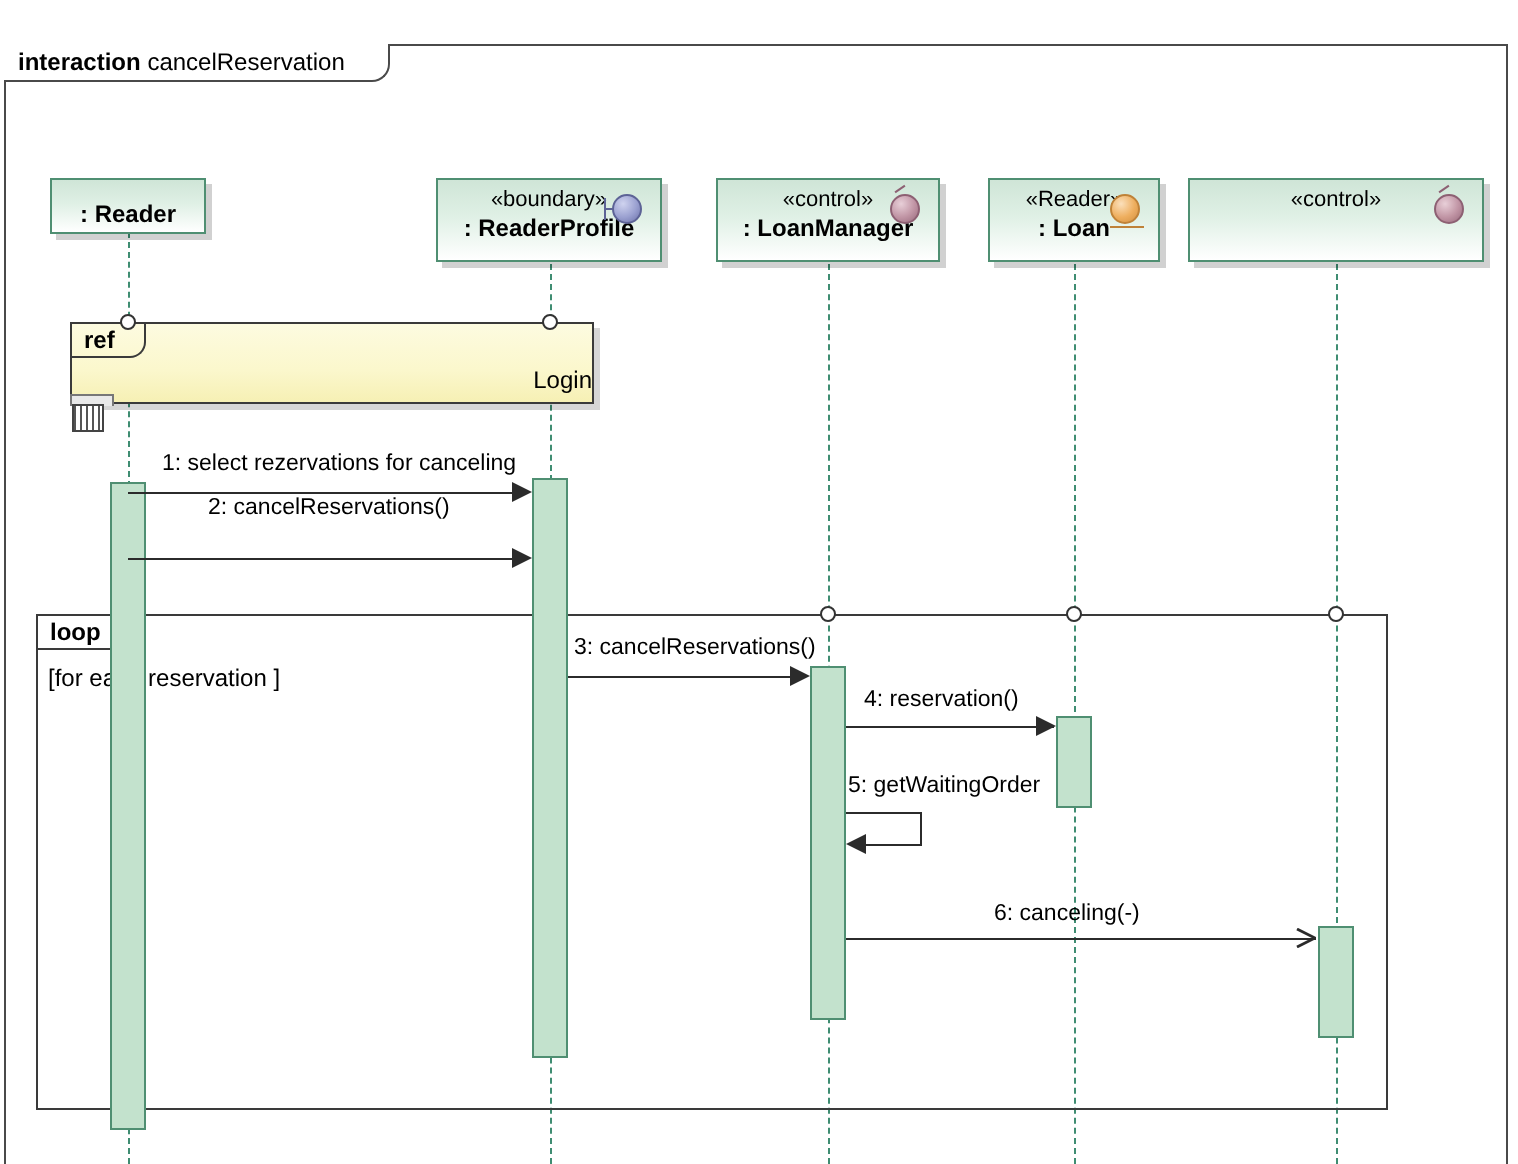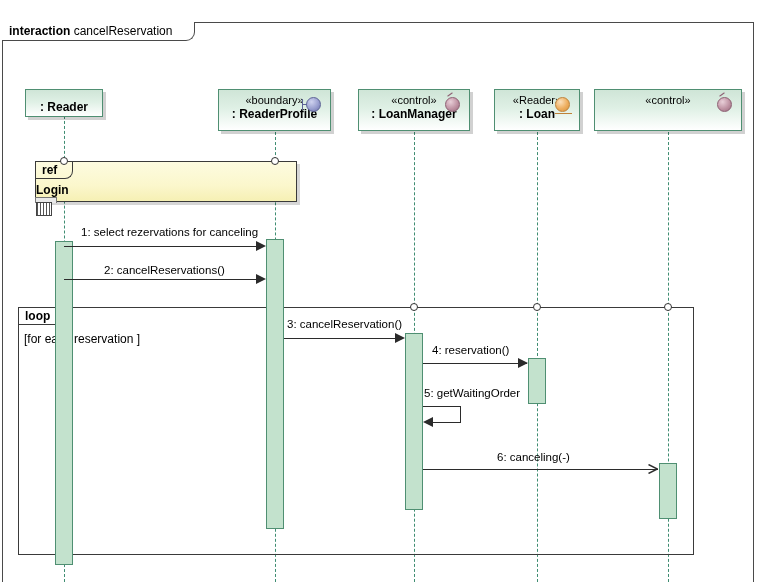--- a/index.html
+++ b/index.html
@@ -177,23 +177,23 @@
     line-height: 16px;
     font-size: 12px;
     font-weight: bold;
     color: #000000;
     background: transparent;
     white-space: nowrap;
   }
   .frag-title {
     position: absolute;
     width: 100%;
-    text-align: left;
-    font-size: 12px;
-    font-weight: bold;
+    text-align: right;
+    font-size: 12px;
+    font-weight: normal;
     color: #000000;
   }
   .frag-guard {
     position: absolute;
     font-size: 12px;
     color: #000000;
     white-space: nowrap;
   }
 
   
@@ -327,25 +327,25 @@
   </div>
   <div class="gate" style="left:60px; top:137px;"></div>
   <div class="gate" style="left:271px; top:137px;"></div>
   <div class="ref-icon-top" style="left:35px; top:177px; width:22px; height:6px;"></div>
   <div class="ref-icon" style="left:36px; top:182px;"></div>
 
   <div class="msg-label" style="left:81px; top:206px;">1: select rezervations for canceling</div>
   <div class="msg-line" style="left:64px; top:226px; width:200px;"></div>
   <div class="arrow-filled" style="left:256px; top:221px;"></div>
 
-  <div class="msg-label" style="left:104px; top:244px;">2: cancelReservations()</div>
+  <div class="msg-label" style="left:104px; top:228px;">2: cancelReservations()</div>
   <div class="msg-line" style="left:64px; top:259px; width:200px;"></div>
   <div class="arrow-filled" style="left:256px; top:254px;"></div>
 
-  <div class="msg-label" style="left:287px; top:298px;">3: cancelReservation()</div>
+  <div class="msg-label" style="left:287px; top:298px;">3: cancelReservations()</div>
   <div class="msg-line" style="left:284px; top:318px; width:119px;"></div>
   <div class="arrow-filled" style="left:395px; top:313px;"></div>
 
   <div class="msg-label" style="left:432px; top:324px;">4: reservation()</div>
   <div class="msg-line" style="left:423px; top:343px; width:104px;"></div>
   <div class="arrow-filled" style="left:518px; top:338px;"></div>
 
   <div class="msg-label" style="left:424px; top:367px;">5: getWaitingOrder</div>
   <div class="msg-line" style="left:423px; top:386px; width:38px;"></div>
   <div class="msg-vline" style="left:460px; top:386px; height:16px;"></div>

